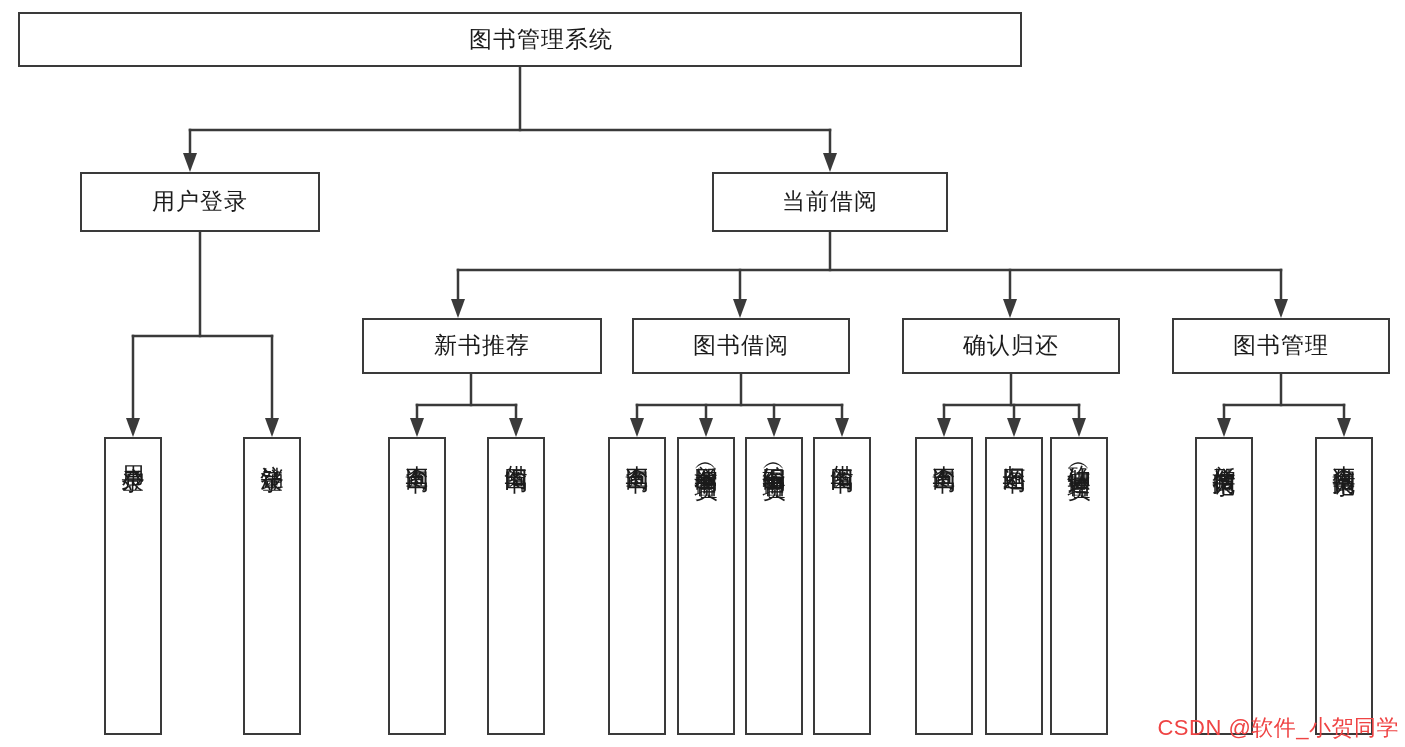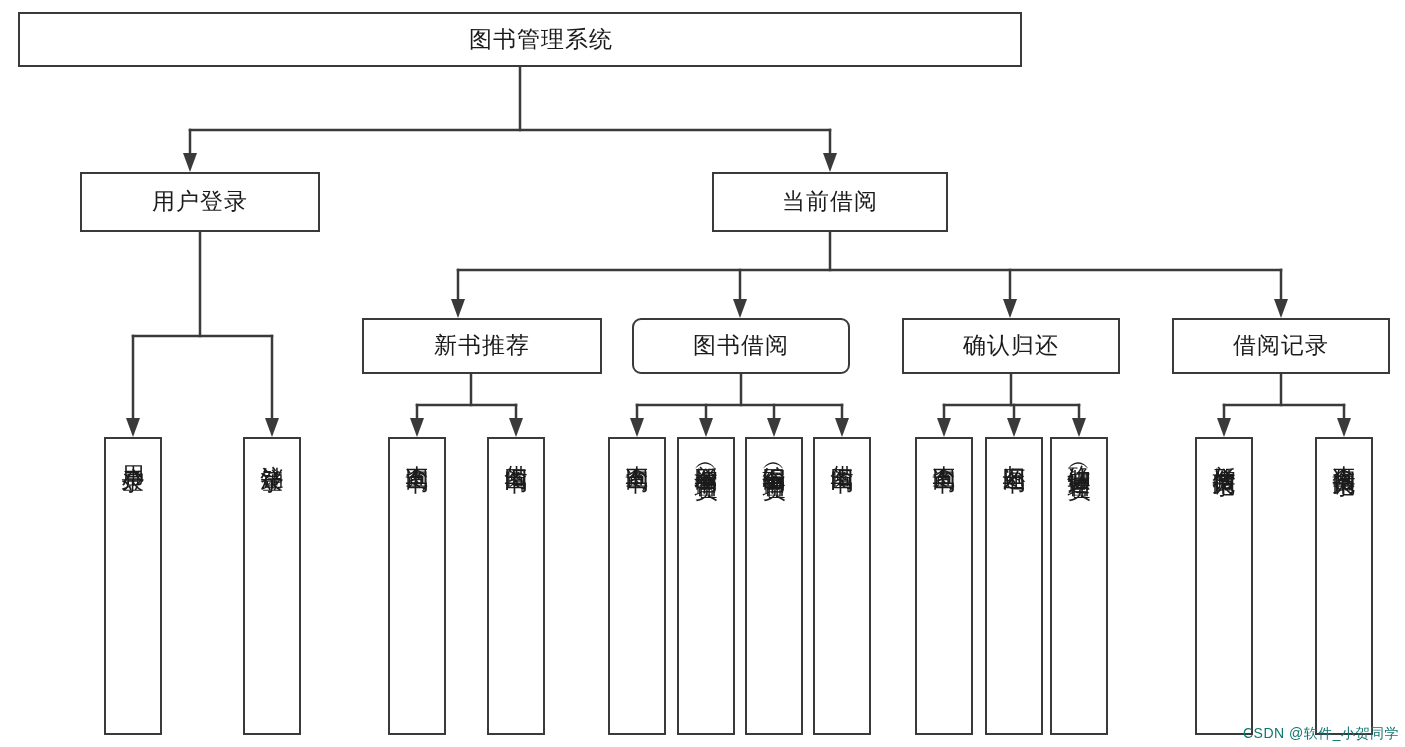--- a/index.html
+++ b/index.html
@@ -59,22 +59,22 @@
     font-size: 23px;
     line-height: 1.18;
     letter-spacing: 2px;
     white-space: nowrap;
     color: #1b1b1b;
   }
   .watermark {
     position: absolute;
     right: 6px;
     bottom: 4px;
-    font-size: 14px;
-    color: #0f766e;
+    font-size: 22px;
+    color: #ef4444;
     letter-spacing: 0.5px;
     z-index: 5;
     white-space: nowrap;
     text-align: center;
   }
 </style>
 </head>
 <body>
 
 <div id="canvas">
@@ -140,28 +140,28 @@
       </div>
       <div class="node lvl2 h" style="left: 80px; top: 172px; width: 240px; height: 60px;">
         <span>用户登录</span>
       </div>
       <div class="node lvl2 h" style="left: 712px; top: 172px; width: 236px; height: 60px;">
         <span>当前借阅</span>
       </div>
       <div class="node lvl3 h" style="left: 362px; top: 318px; width: 240px; height: 56px;">
         <span>新书推荐</span>
       </div>
-      <div class="node lvl3 h" style="left: 632px; top: 318px; width: 218px; height: 56px; border-radius: 9px;">
+      <div class="node lvl3 h" style="left: 632px; top: 318px; width: 218px; height: 56px;">
         <span>图书借阅</span>
       </div>
       <div class="node lvl3 h" style="left: 902px; top: 318px; width: 218px; height: 56px;">
         <span>确认归还</span>
       </div>
       <div class="node lvl3 h" style="left: 1172px; top: 318px; width: 218px; height: 56px;">
-        <span>借阅记录</span>
+        <span>图书管理</span>
       </div>
       <div class="node leaf v" style="left: 104px; top: 437px; width: 58px; height: 298px;">
         <span class="vlabel">用户登录</span>
       </div>
       <div class="node leaf v" style="left: 243px; top: 437px; width: 58px; height: 298px;">
         <span class="vlabel">注销登录</span>
       </div>
       <div class="node leaf v" style="left: 388px; top: 437px; width: 58px; height: 298px;">
         <span class="vlabel">查询图书</span>
       </div>

